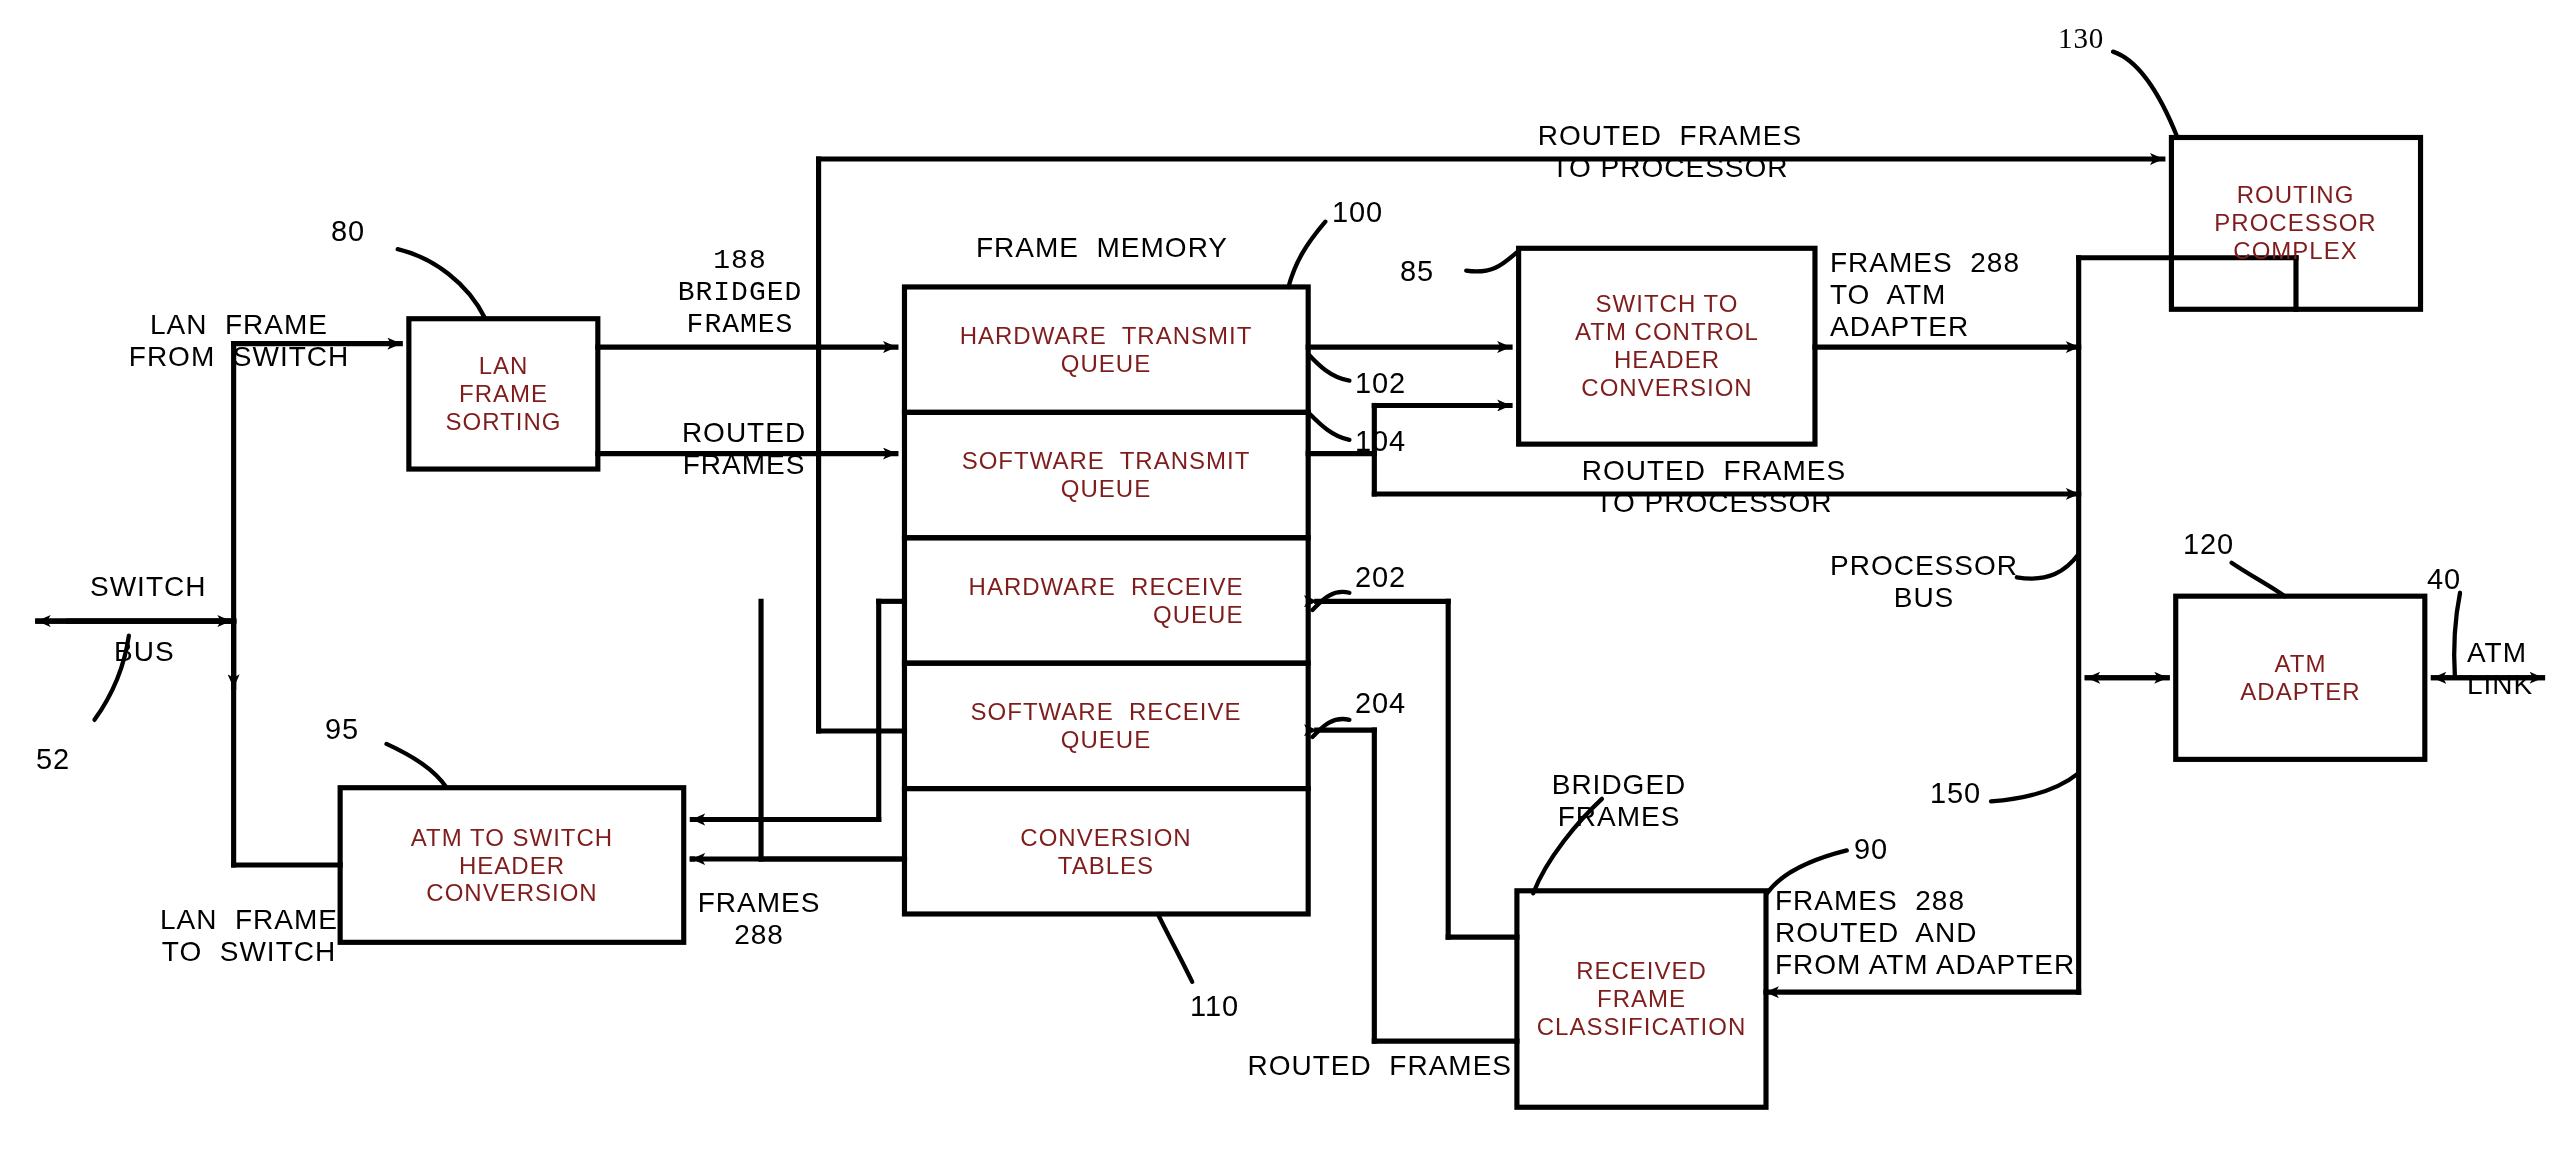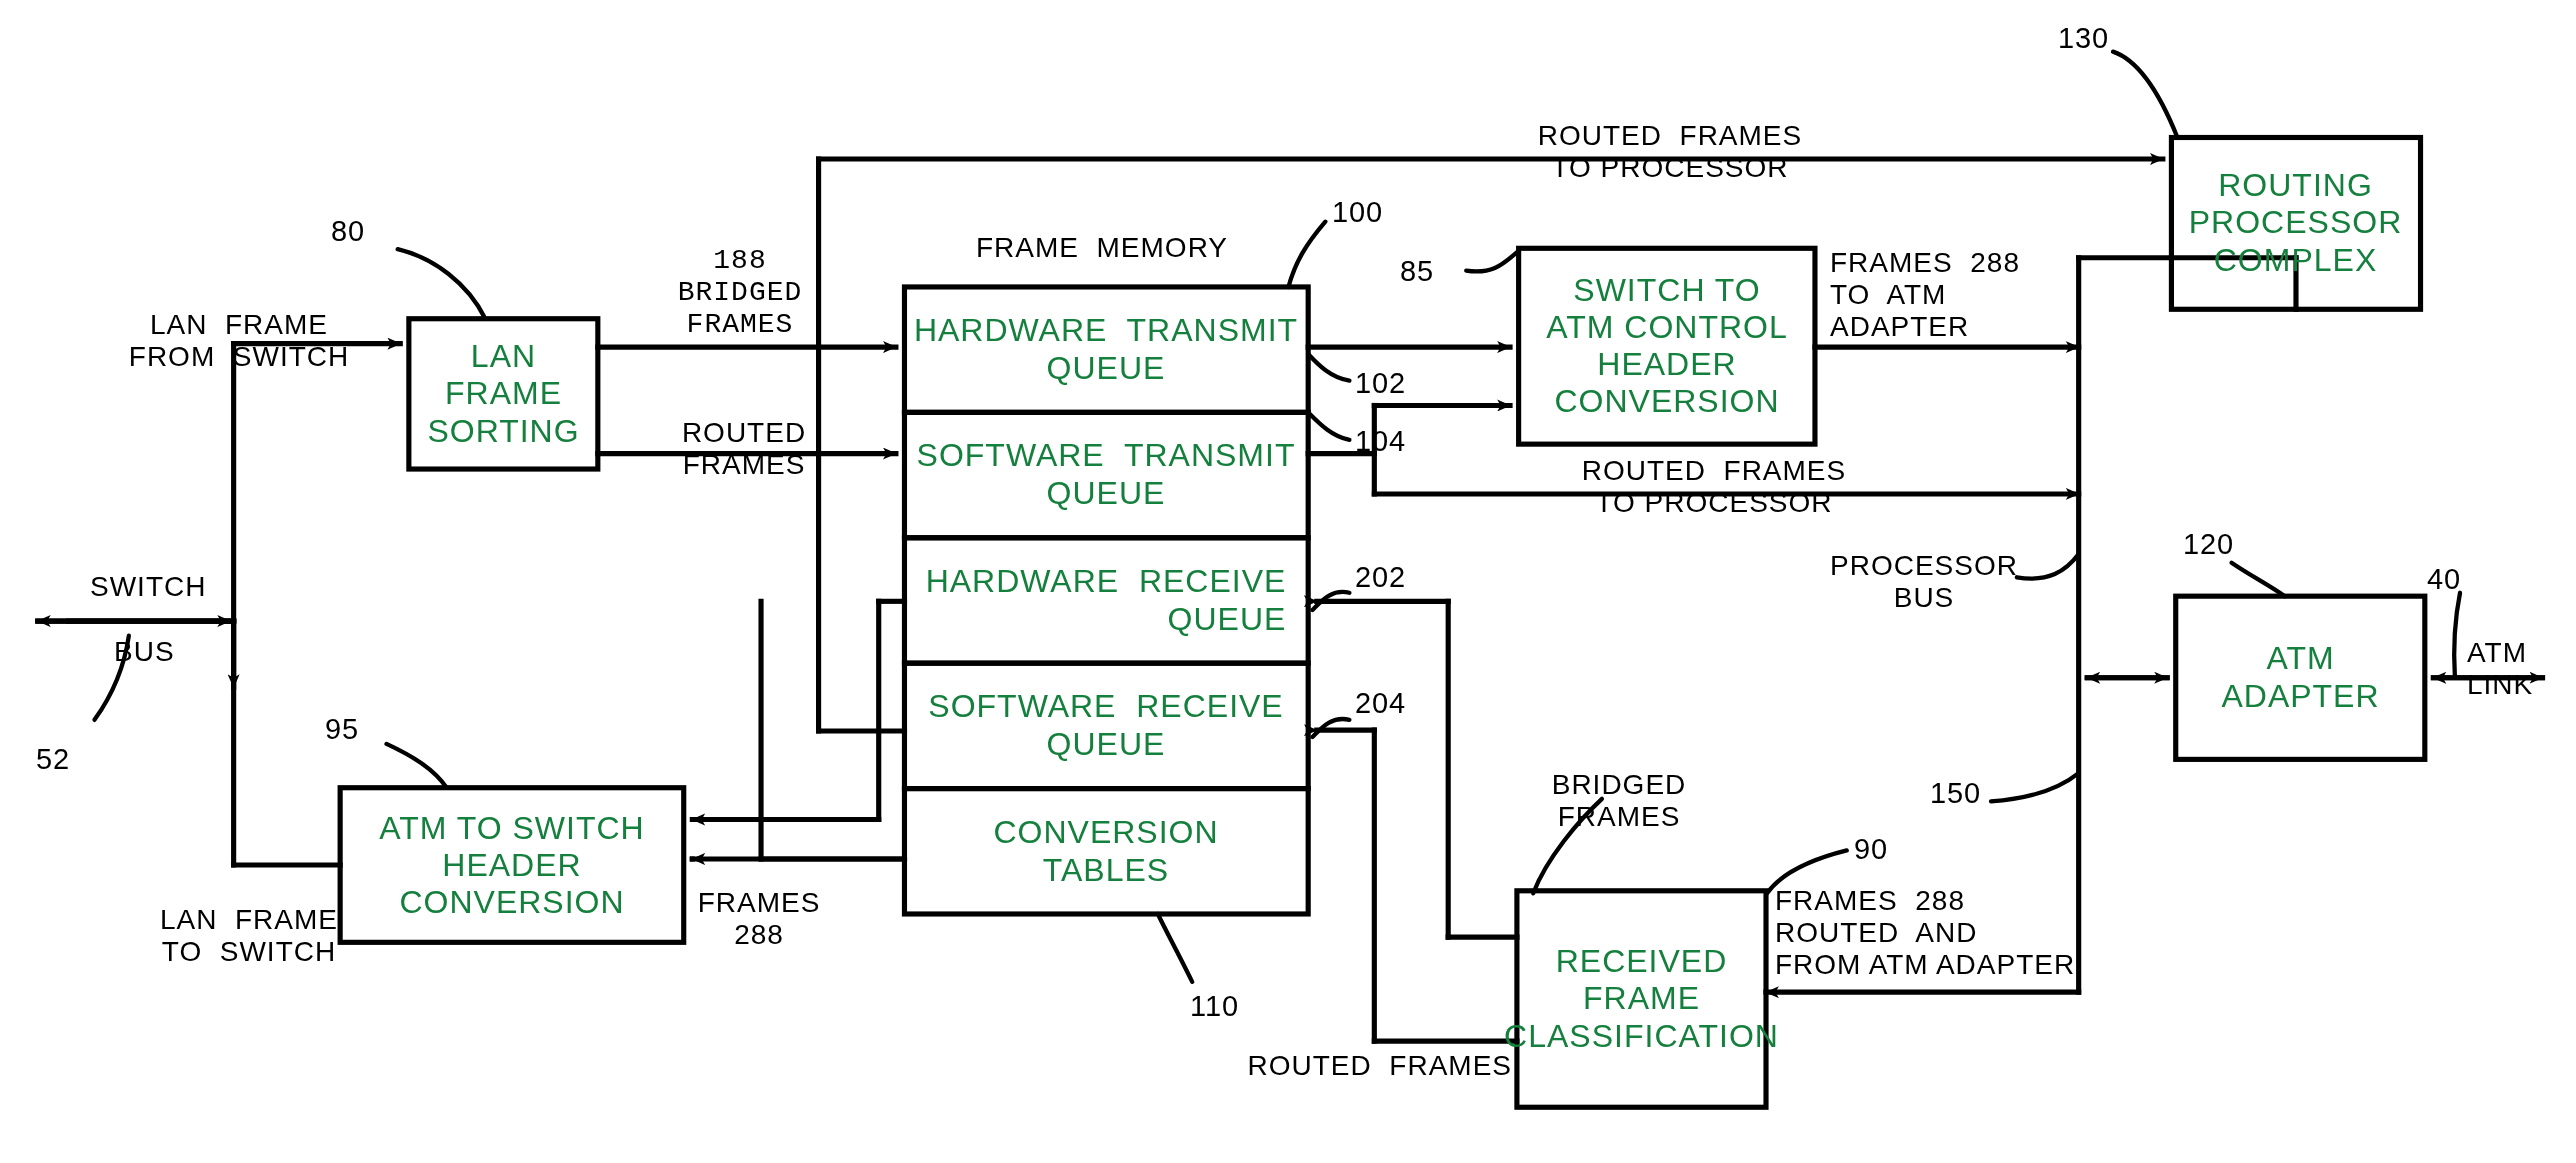--- a/index.html
+++ b/index.html
@@ -41,25 +41,25 @@
     white-space: pre;
     color: #000;
   }
   .boxlabel {
     position: absolute;
     display: flex;
     align-items: center;
     justify-content: center;
     text-align: center;
     font-family: "Liberation Sans", sans-serif;
-    font-size: 32px;
+    font-size: 24px;
     letter-spacing: 1px;
     line-height: 1.16;
     white-space: pre;
-    color: #15803d;
+    color: #7f1d1d;
     pointer-events: none;
   }
   .boxhit {
     position: absolute;
   }
 </style>
 </head>
 <body>
 
 <div id="root">
@@ -256,21 +256,21 @@
 
   <div class="num" style="left:331px; top:215px;">80</div>
   <div class="num" style="left:1400px; top:255px;">85</div>
   <div class="num" style="left:1854px; top:825px;margin-top:8px;">90</div>
   <div class="num" style="left:325px; top:713px;">95</div>
   <div class="num" style="left:1332px; top:196px;">100</div>
   <div class="num" style="left:1355px; top:367px;">102</div>
   <div class="num" style="left:1355px; top:425px;">104</div>
   <div class="num" style="left:1190px; top:990px;">110</div>
   <div class="num" style="left:2183px; top:528px;">120</div>
-  <div class="num" style="left:2058px; top:21.5px;">130</div>
+  <div class="num" style="left:2058px; top:21.5px;font-family:Liberation Serif, serif;">130</div>
   <div class="num" style="left:1930px; top:777px;">150</div>
   <div class="num" style="left:1355px; top:561px;">202</div>
   <div class="num" style="left:1355px; top:687px;">204</div>
   <div class="num" style="left:36px; top:743px;">52</div>
   <div class="num" style="left:2427px; top:563px;">40</div>
 
   <svg style="position:absolute;left:0;top:0;width:2576px;height:1164px;pointer-events:none;" viewBox="0 0 2999 1355">
     <g stroke="#000" stroke-width="5" fill="none" stroke-linecap="round">
       <path d="M463,290 C505,300 545,330 565,371"></path>
       <path d="M1707,315 C1740,320 1752,305 1768,292"></path>

